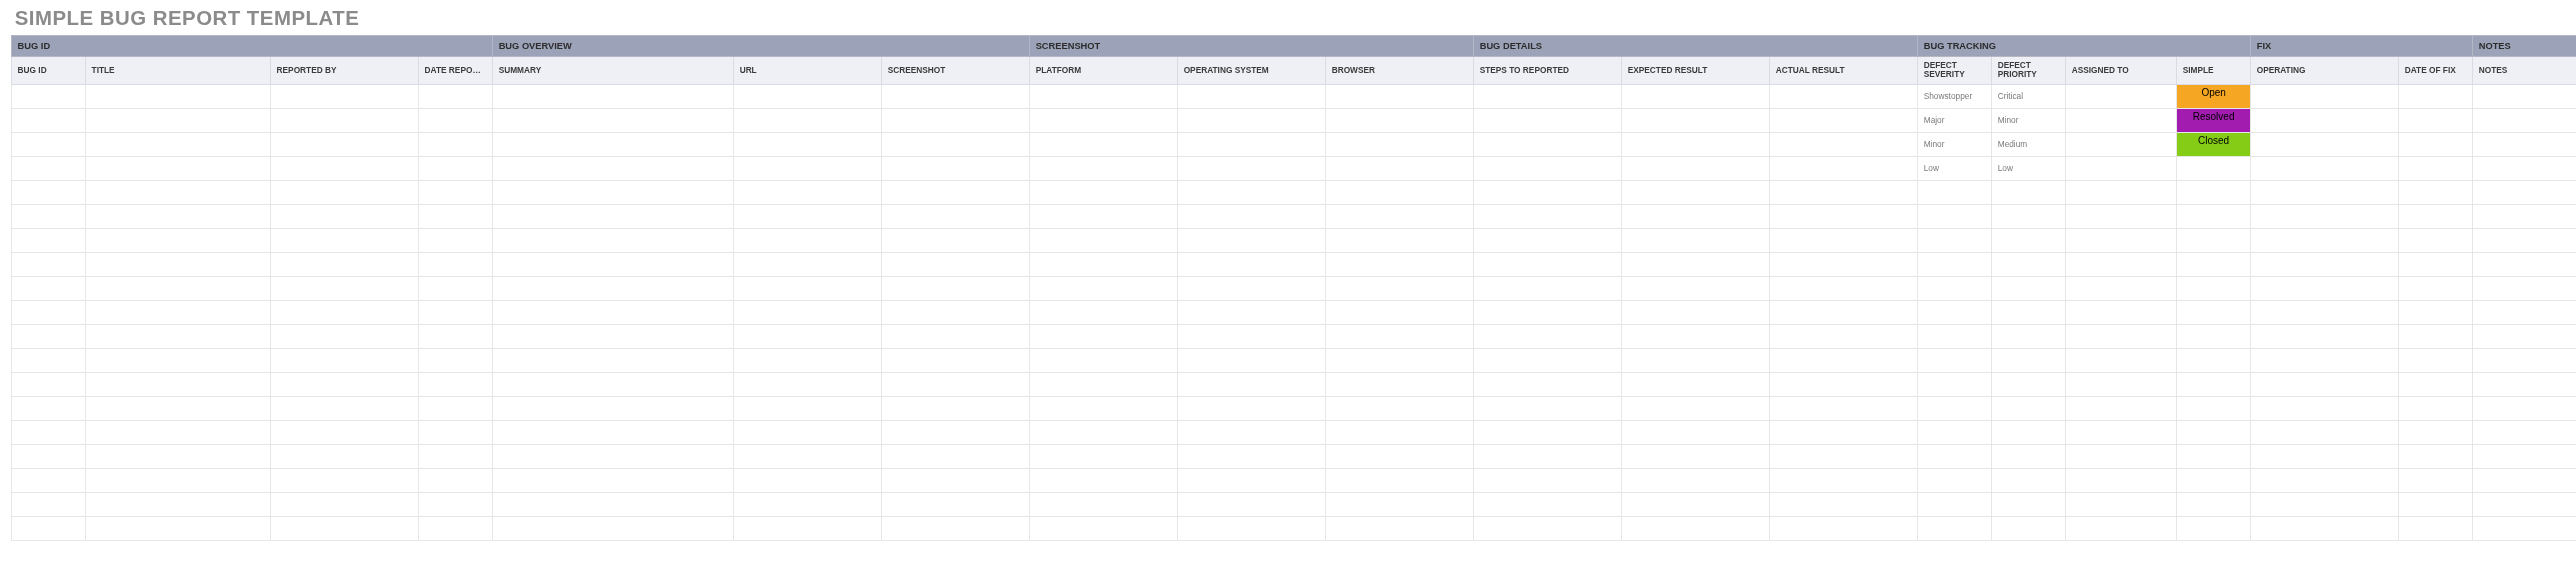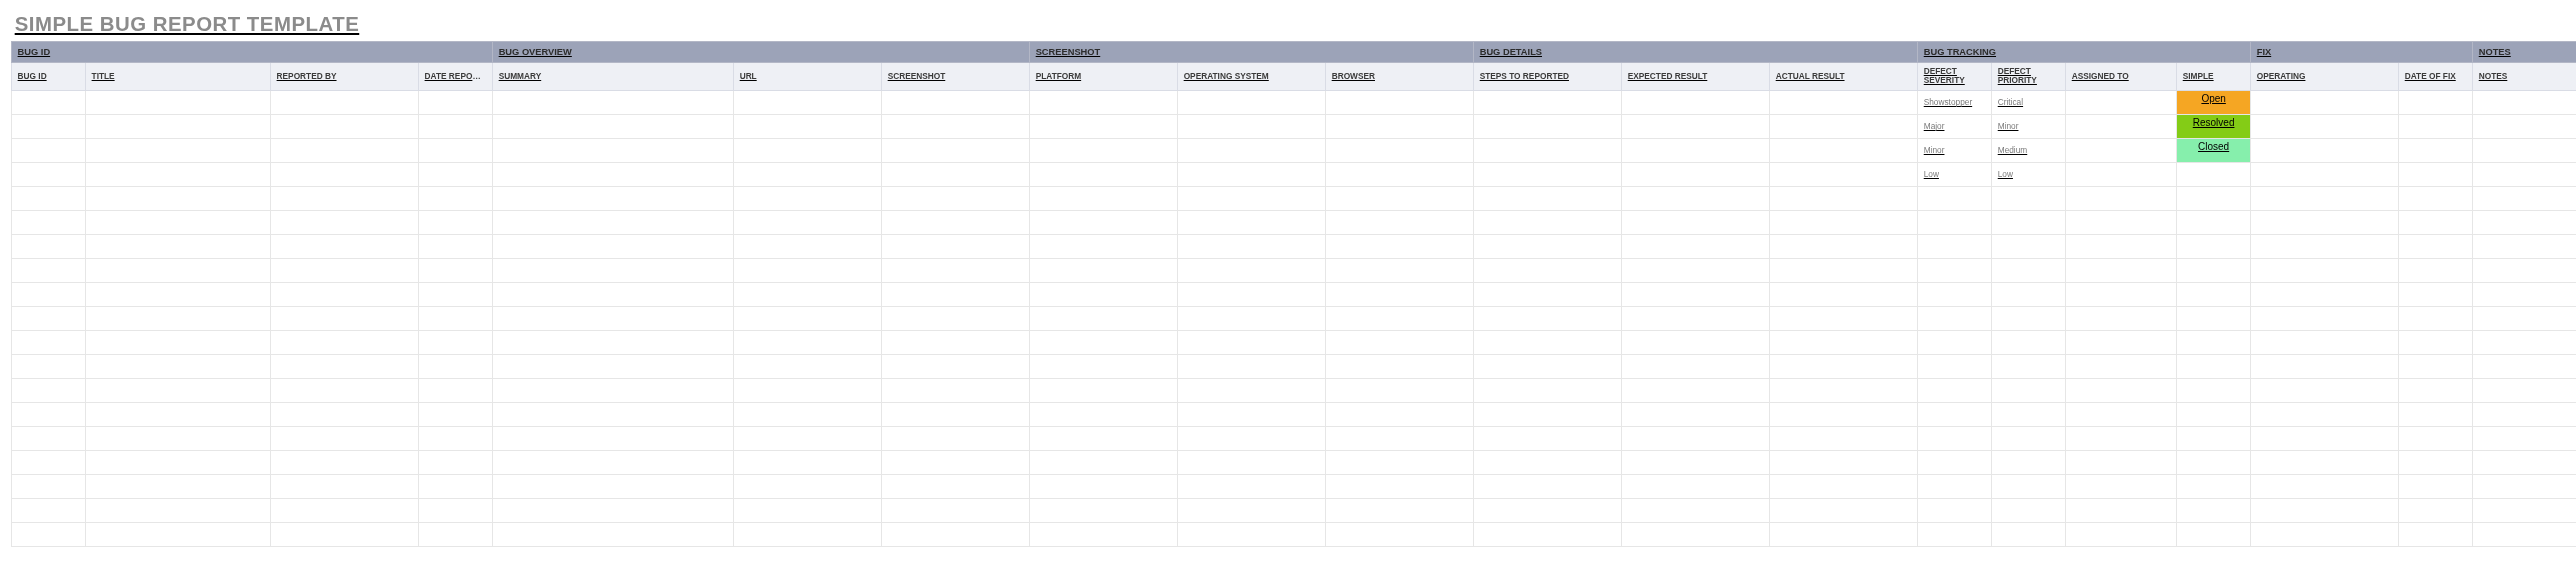--- a/index.html
+++ b/index.html
@@ -5,22 +5,21 @@
   * { box-sizing: border-box; }
   body {
     margin: 0;
     padding: 0;
     font-family: Arial, Helvetica, sans-serif;
     background: #ffffff;
     font-size: 8.3px;
   }
   .page {
     width: 2328px;
-    padding: 11px 11px 0 11px;
-    text-decoration: underline;
+    padding: 5px 11px 0 11px;
   }
   .title {
     font-size: 20.4px;
     font-weight: 700;
     color: #8b8b8b;
     letter-spacing: 0.5px;
     margin: 1.9px 0 5.6px 3.7px;
   }
   table.bug {
     border-collapse: collapse;
@@ -62,22 +61,22 @@
   }
   .cell-fill {
     display: block;
     width: 100%;
     height: 100%;
     text-align: center;
     line-height: 16.7px;
     font-size: 10px;
   }
   .status-open { background: #f5a623; color: #000; }
-  .status-resolved { background: #84cc16; color: #000; }
-  .status-closed { background: #86efac; color: #000; }
+  .status-resolved { background: #a21caf; color: #000; }
+  .status-closed { background: #84cc16; color: #000; }
   .sev-text { color: #7a7a7a; }
   col.c-narrow { width: 74px; }
   col.c-med { width: 111px; }
   col.c-wide { width: 185px; }
   col.c-std { width: 148px; }
   col.c-sum { width: 241px; }
 </style>
 </head>
 <body>
 

